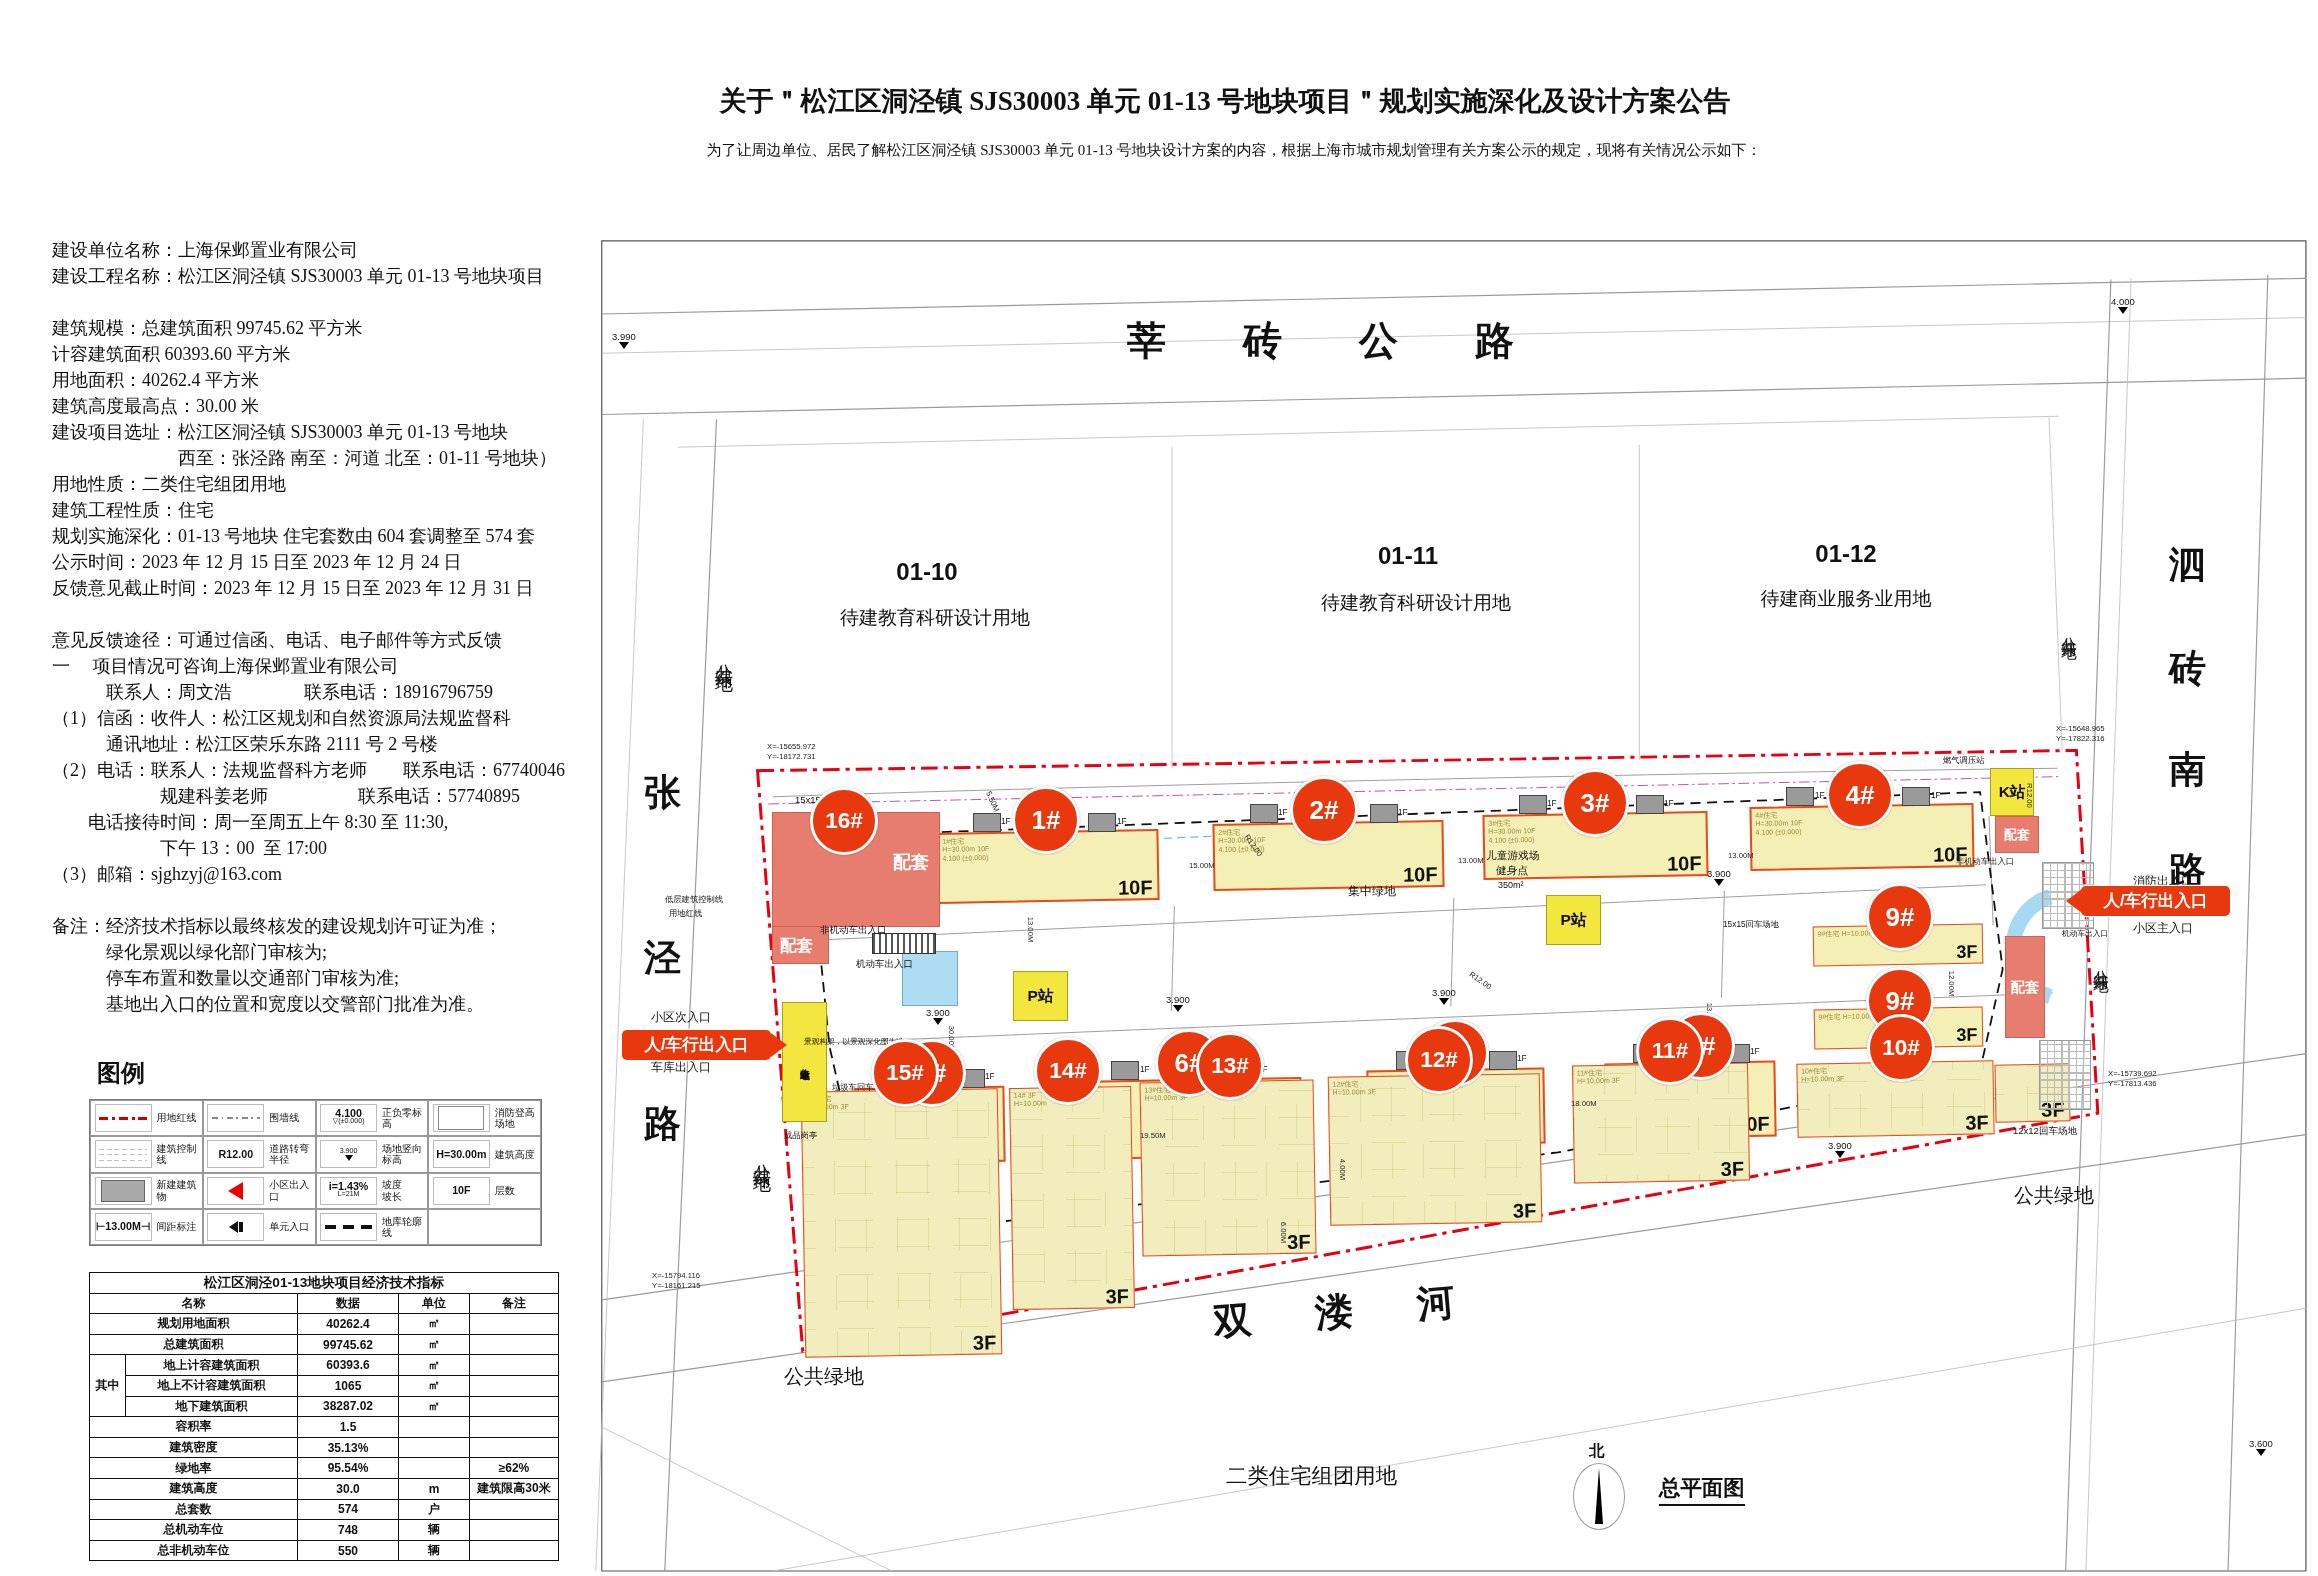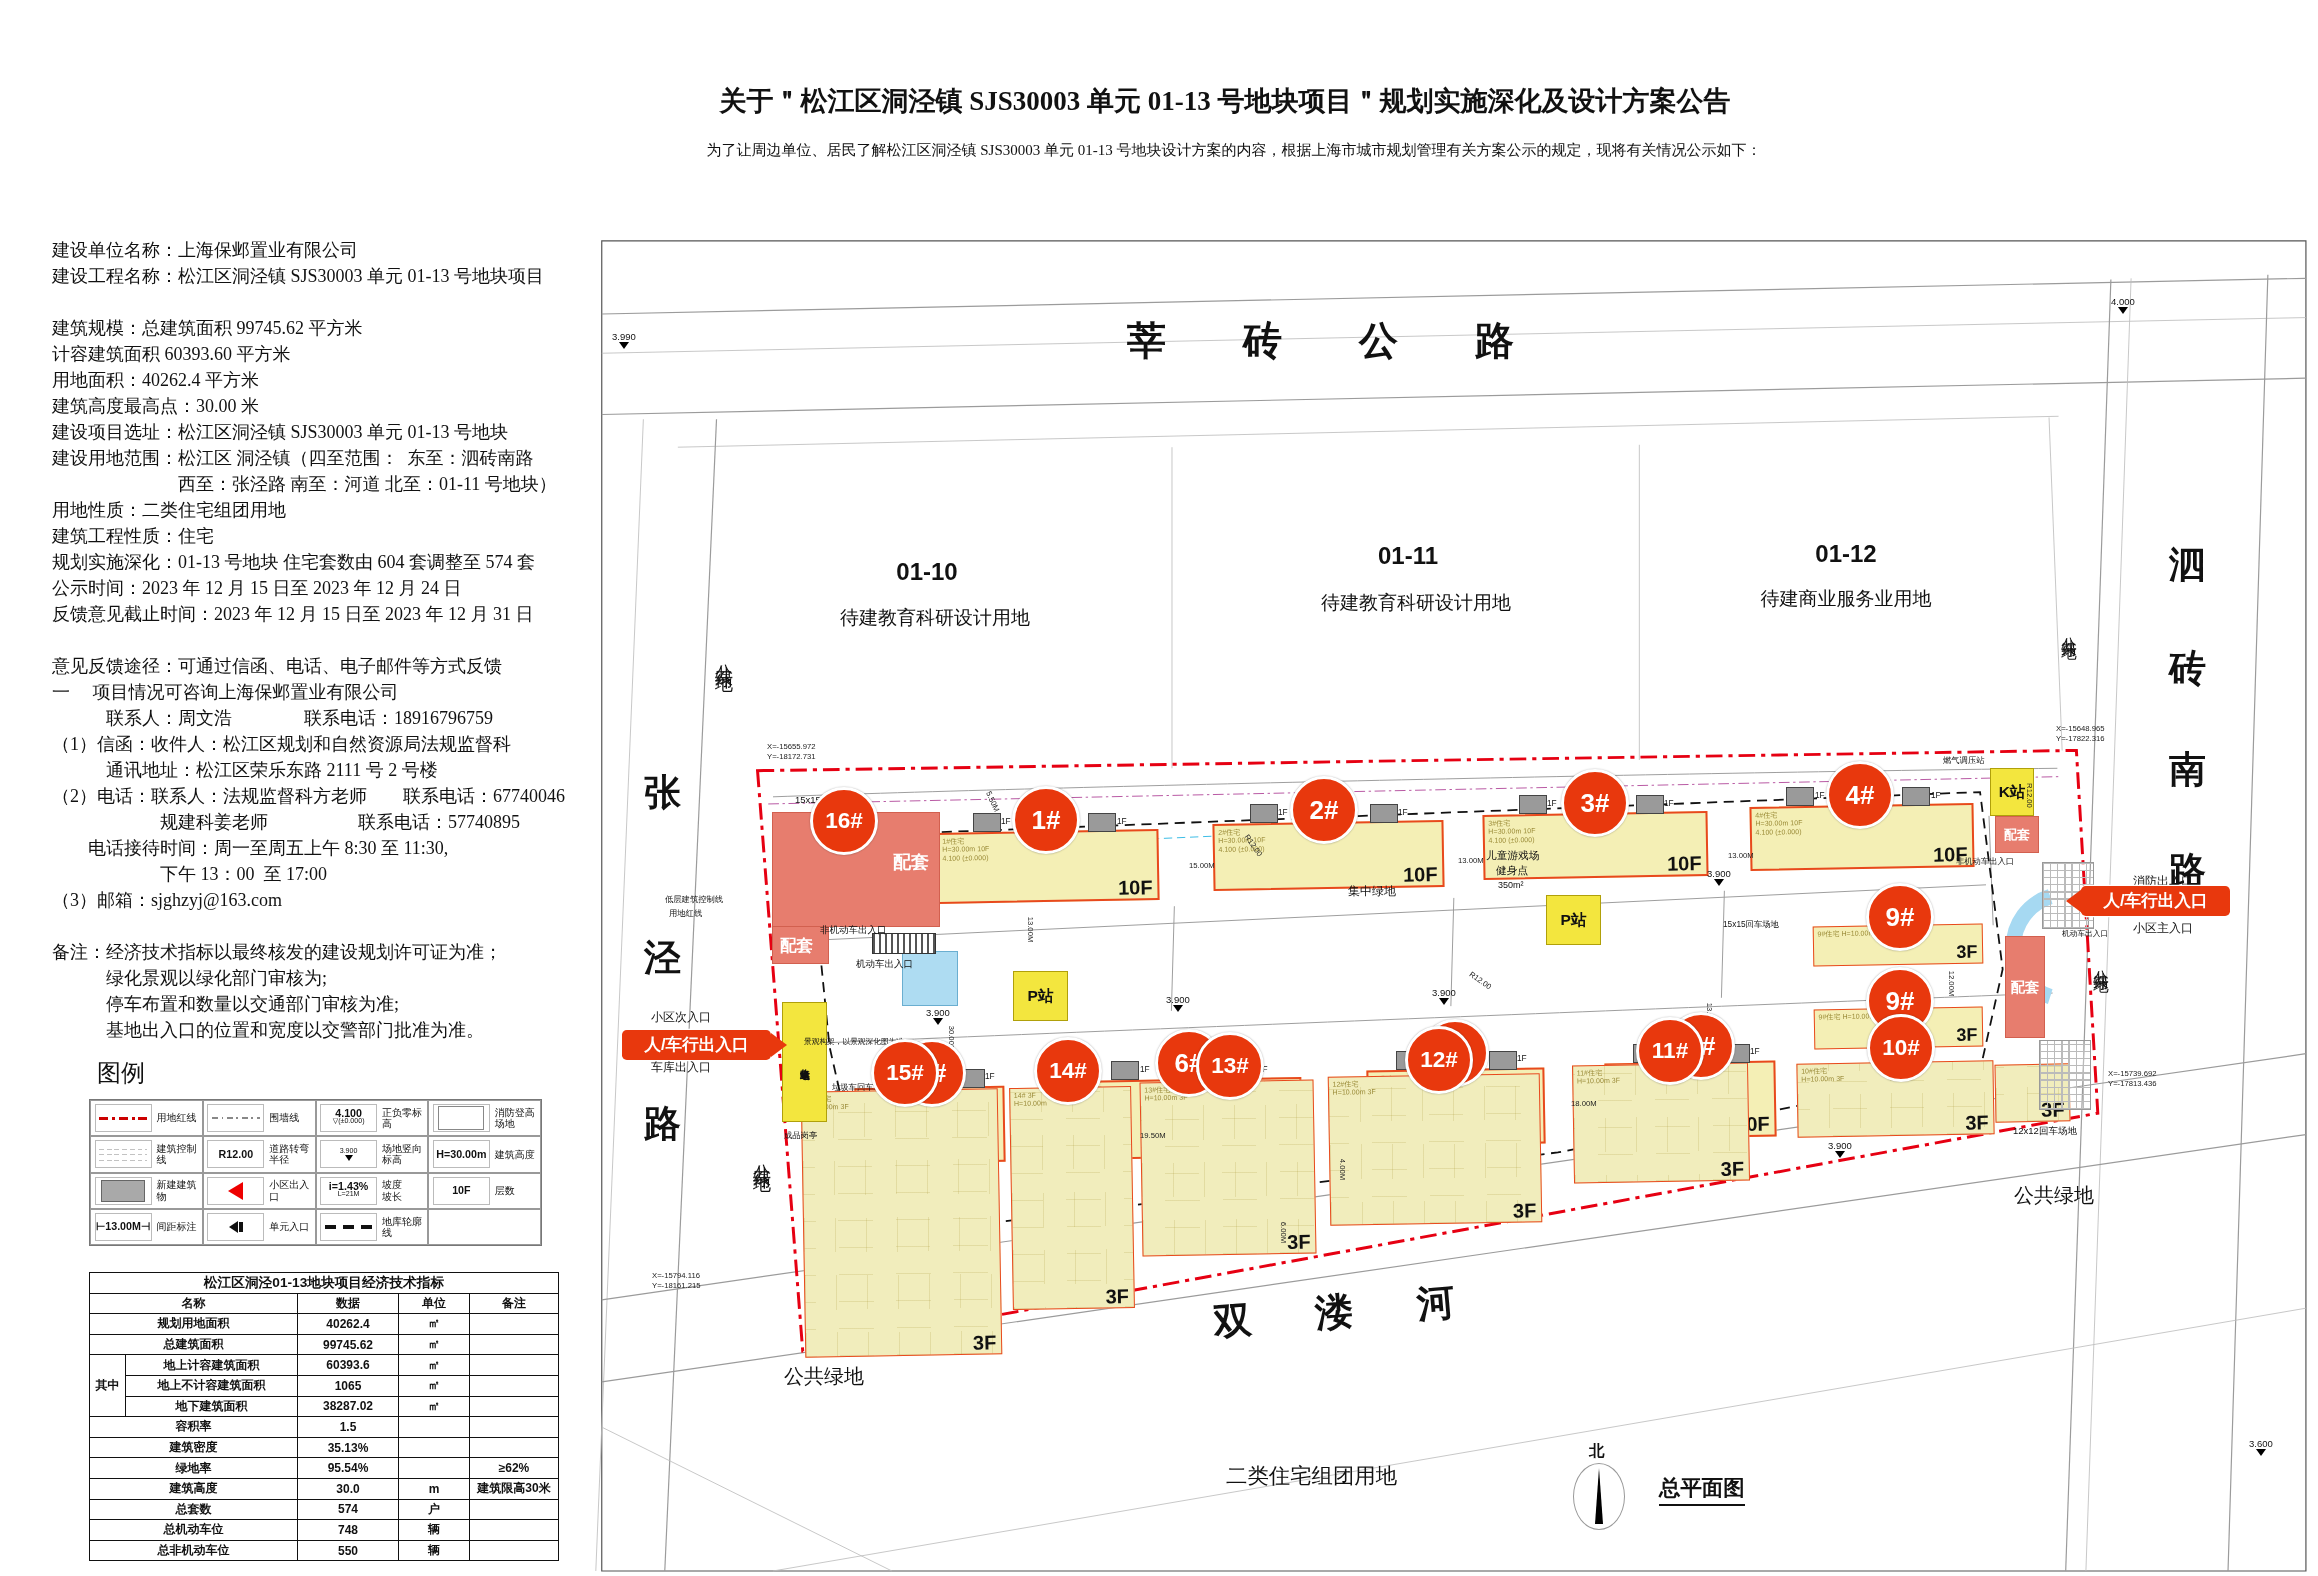--- a/index.html
+++ b/index.html
@@ -7,21 +7,21 @@
        font-family:"Liberation Sans",sans-serif;color:#111;}
   
   #doc-title{position:absolute;left:1225px;top:83px;transform:translateX(-50%);
      font-family:"Liberation Serif",serif;font-size:27px;font-weight:600;white-space:nowrap;}
   #doc-sub{position:absolute;left:1234px;top:141px;transform:translateX(-50%);
      font-family:"Liberation Serif",serif;font-size:15px;white-space:nowrap;}
   #info{position:absolute;left:52px;top:197px;width:583px;
      font-family:"Liberation Serif",serif;font-size:18px;line-height:26px;margin-top:40px;}
   #info .iline{white-space:pre;height:26px;}
   
-  #legend-title{position:absolute;left:97px;top:1057px;font-size:24px;font-weight:normal;}
+  #legend-title{position:absolute;left:97px;top:1057px;font-size:24px;font-weight:bold;}
   #legend{position:absolute;left:89px;top:1099px;width:451px;height:145px;
      border:0.6px solid #777;display:grid;grid-template-columns:repeat(4,1fr);grid-template-rows:repeat(4,1fr);}
   .lcell{border:0.6px solid #999;display:flex;align-items:center;padding:0 3.6px;gap:4.8px;overflow:hidden;}
   .lsym{width:55px;min-width:55px;height:26px;border:0.6px solid #bbb;display:flex;
         align-items:center;justify-content:center;flex-direction:column;font-size:7.1px;line-height:7.7px;}
   .llab{font-size:10px;line-height:11.3px;white-space:pre-line;}
   .s-red{width:48px;height:3px;border:none;background:repeating-linear-gradient(90deg,#c00 0 9.5px,transparent 9.5px 13px,#c00 13px 16px,transparent 16px 19.6px);}
   .s-wall{width:48px;height:1.8px;border:none;background:repeating-linear-gradient(90deg,#888 0 6px,transparent 6px 9.5px,#888 9.5px 11.3px,transparent 11.3px 15px);}
   .s-ctrl{width:48px;height:14.3px;border:none;background-image:repeating-linear-gradient(90deg,#999 0 4.8px,transparent 4.8px 7.7px),repeating-linear-gradient(90deg,#999 0 4.8px,transparent 4.8px 7.7px),repeating-linear-gradient(90deg,#999 0 4.8px,transparent 4.8px 7.7px);background-size:100% 0.6px;background-position:0 1.8px,0 7.1px,0 12.5px;background-repeat:no-repeat;}
   .s-gray{width:42px;height:20px;background:#a9a9a9;border:0.6px solid #666;}
@@ -89,21 +89,20 @@
 
 <div id="info">
     <div class="iline">建设单位名称：上海保邺置业有限公司</div>
     <div class="iline">建设工程名称：松江区洞泾镇 SJS30003 单元 01-13 号地块项目</div>
     <div class="iline">&nbsp;</div>
     <div class="iline">建筑规模：总建筑面积 99745.62 平方米</div>
     <div class="iline">计容建筑面积 60393.60 平方米</div>
     <div class="iline">用地面积：40262.4 平方米</div>
     <div class="iline">建筑高度最高点：30.00 米</div>
     <div class="iline">建设项目选址：松江区洞泾镇 SJS30003 单元 01-13 号地块</div>
-    <div class="iline">建设用地范围：松江区 洞泾镇（四至范围：  东至：泗砖南路</div>
     <div class="iline">　　　　　　　西至：张泾路 南至：河道 北至：01-11 号地块）</div>
     <div class="iline">用地性质：二类住宅组团用地</div>
     <div class="iline">建筑工程性质：住宅</div>
     <div class="iline">规划实施深化：01-13 号地块 住宅套数由 604 套调整至 574 套</div>
     <div class="iline">公示时间：2023 年 12 月 15 日至 2023 年 12 月 24 日</div>
     <div class="iline">反馈意见截止时间：2023 年 12 月 15 日至 2023 年 12 月 31 日</div>
     <div class="iline">&nbsp;</div>
     <div class="iline">意见反馈途径：可通过信函、电话、电子邮件等方式反馈</div>
     <div class="iline">一　 项目情况可咨询上海保邺置业有限公司</div>
     <div class="iline">　　　联系人：周文浩　　　　联系电话：18916796759</div>

